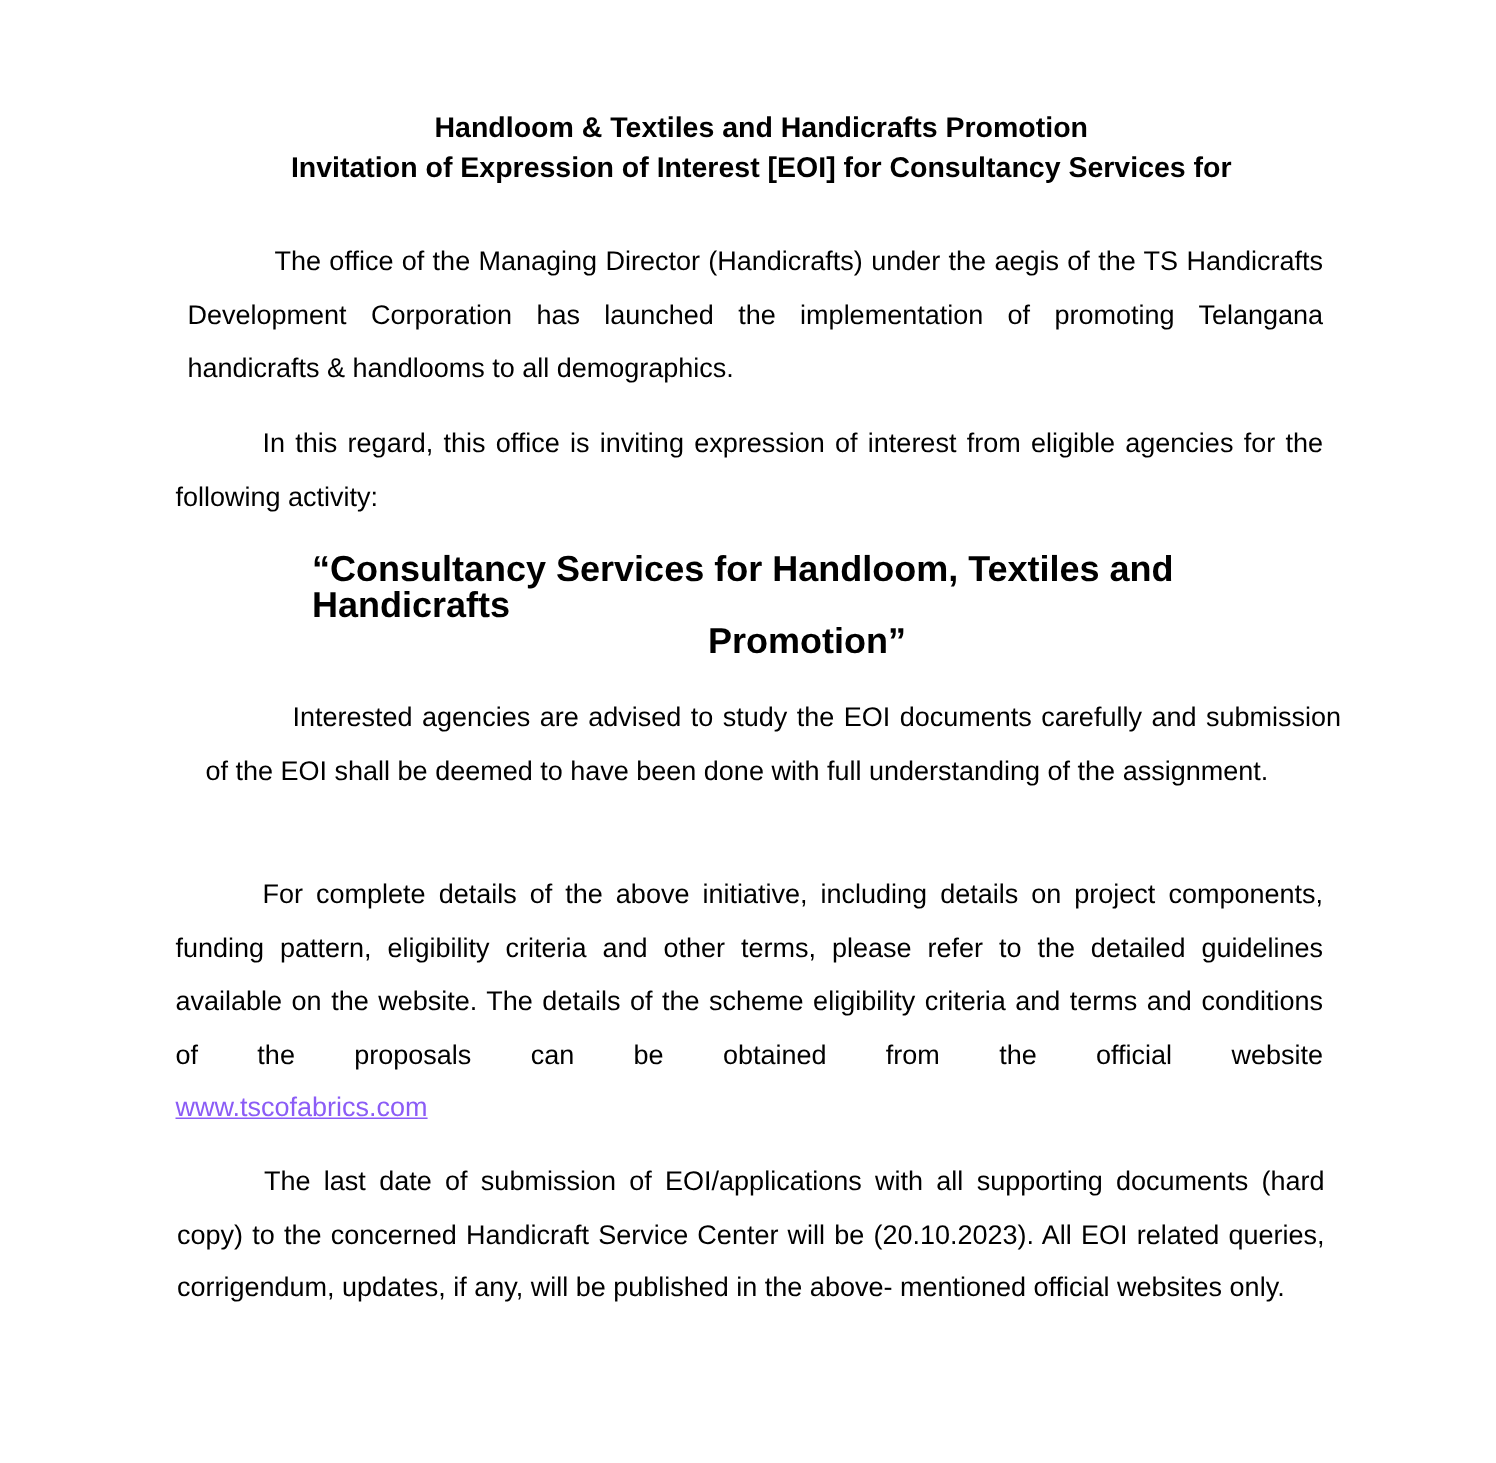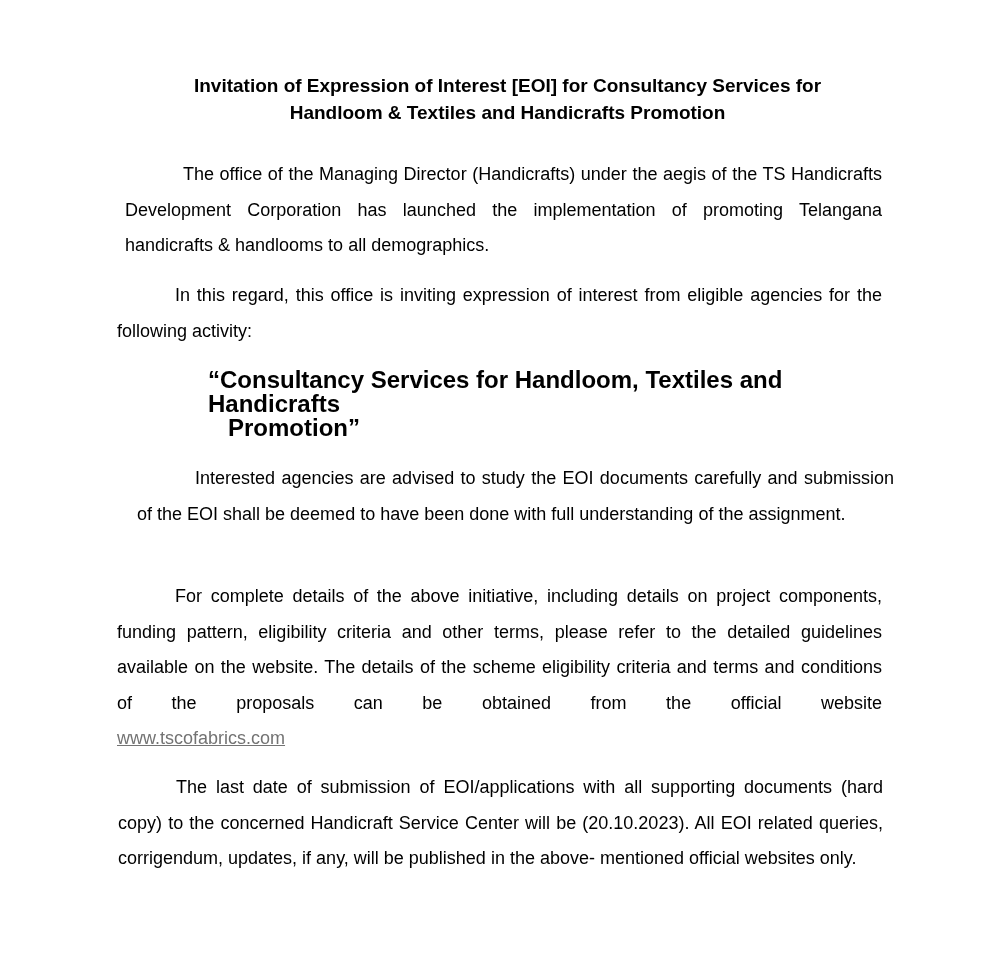--- a/index.html
+++ b/index.html
@@ -6,30 +6,30 @@
   body { width: 997px; height: 975px; position: relative; overflow: hidden;
          font-family: "Liberation Sans", sans-serif; color: #000; }
   .page { position: absolute; left: 0; top: 0; width: 997px; height: 975px; }
   .title { position: absolute; left: 110px; width: 795px; top: 72px;
            text-align: center; font-weight: bold; font-size: 19px; line-height: 27px; }
   .para { position: absolute; font-size: 18px; line-height: 35.5px;
           text-align: justify; text-align-last: left; }
   .indent { text-indent: 58px; }
   .quote { position: absolute; left: 208px; top: 368px; font-weight: bold;
            font-size: 24px; line-height: 24px; width: 640px; }
-  .quote .l2 { display: block; padding-left: 20px; }
-  a.link { color: #737373; }
+  .quote .l2 { display: block; padding-left: 20px; text-align: center; }
+  a.link { color: #8b5cf6; }
 </style>
 </head>
 <body>
 
 <div class="page">
   <div class="title">
+    <div>Handloom &amp; Textiles and Handicrafts Promotion</div>
     <div>Invitation of Expression of Interest [EOI] for Consultancy Services for</div>
-    <div>Handloom &amp; Textiles and Handicrafts Promotion</div>
   </div>
 
   <p class="para indent" style="left:125px; width:757px; top:157px; margin:0;">The office of the Managing Director (Handicrafts) under the aegis of the TS Handicrafts Development Corporation has launched the implementation of promoting Telangana handicrafts &amp; handlooms to all demographics.</p>
 
   <p class="para indent" style="left:117px; width:765px; top:278px; margin:0;">In this regard, this office is inviting expression of interest from eligible agencies for the following activity:</p>
 
   <div class="quote">
     <span>“Consultancy Services for Handloom, Textiles and Handicrafts</span>
     <span class="l2">Promotion”</span>
   </div>

